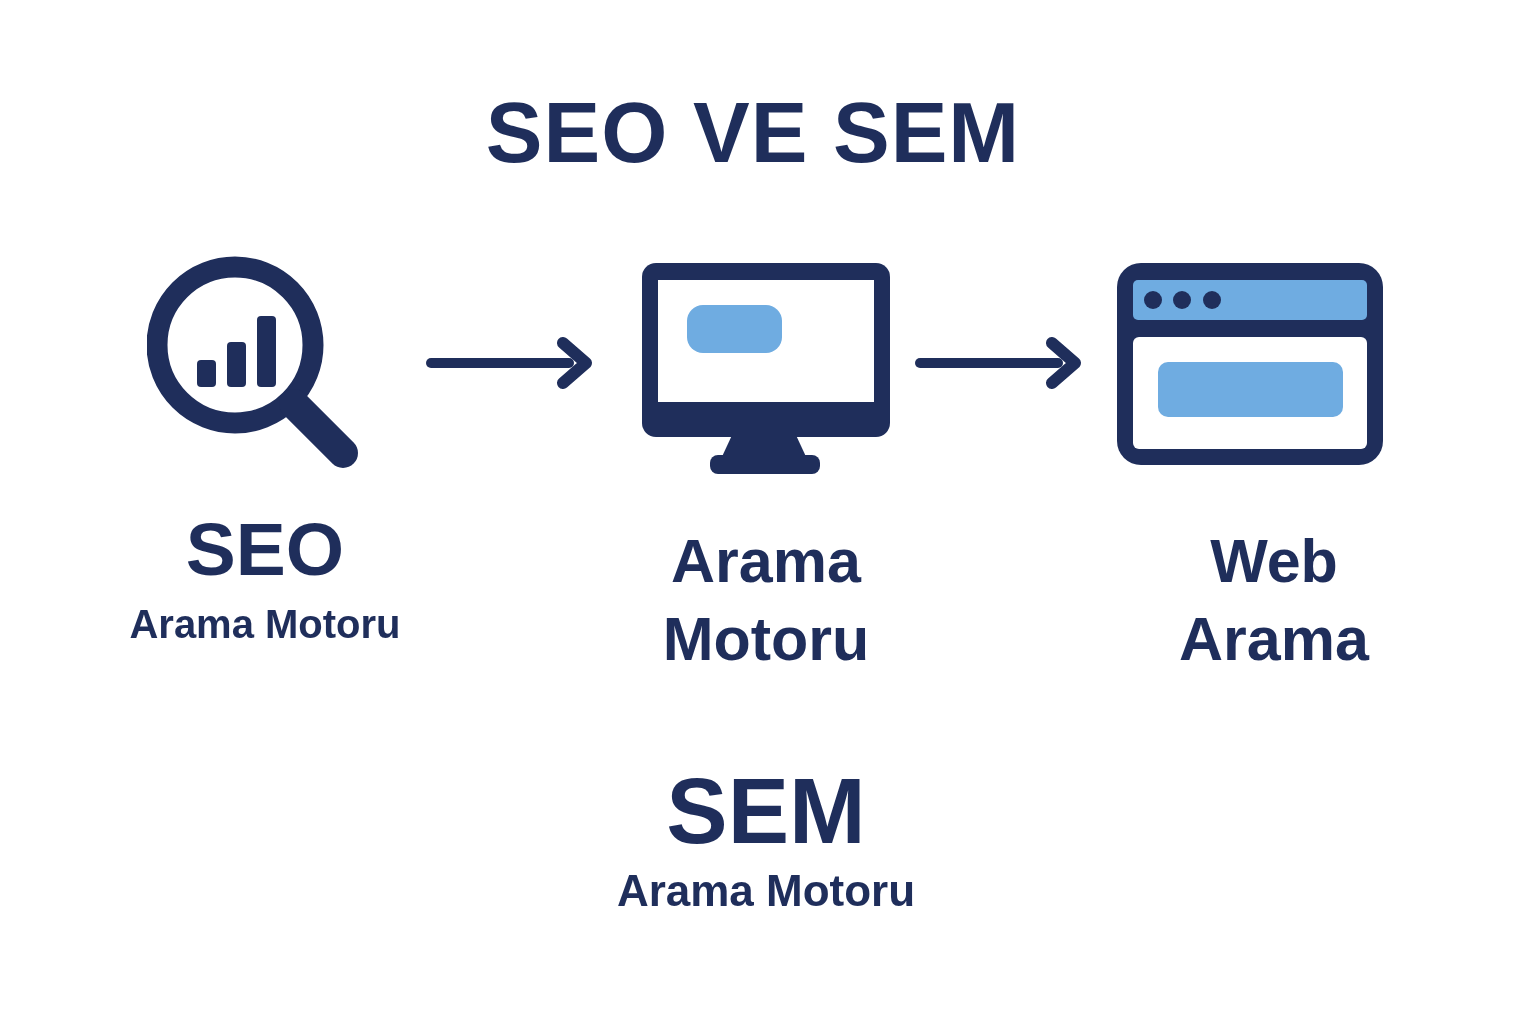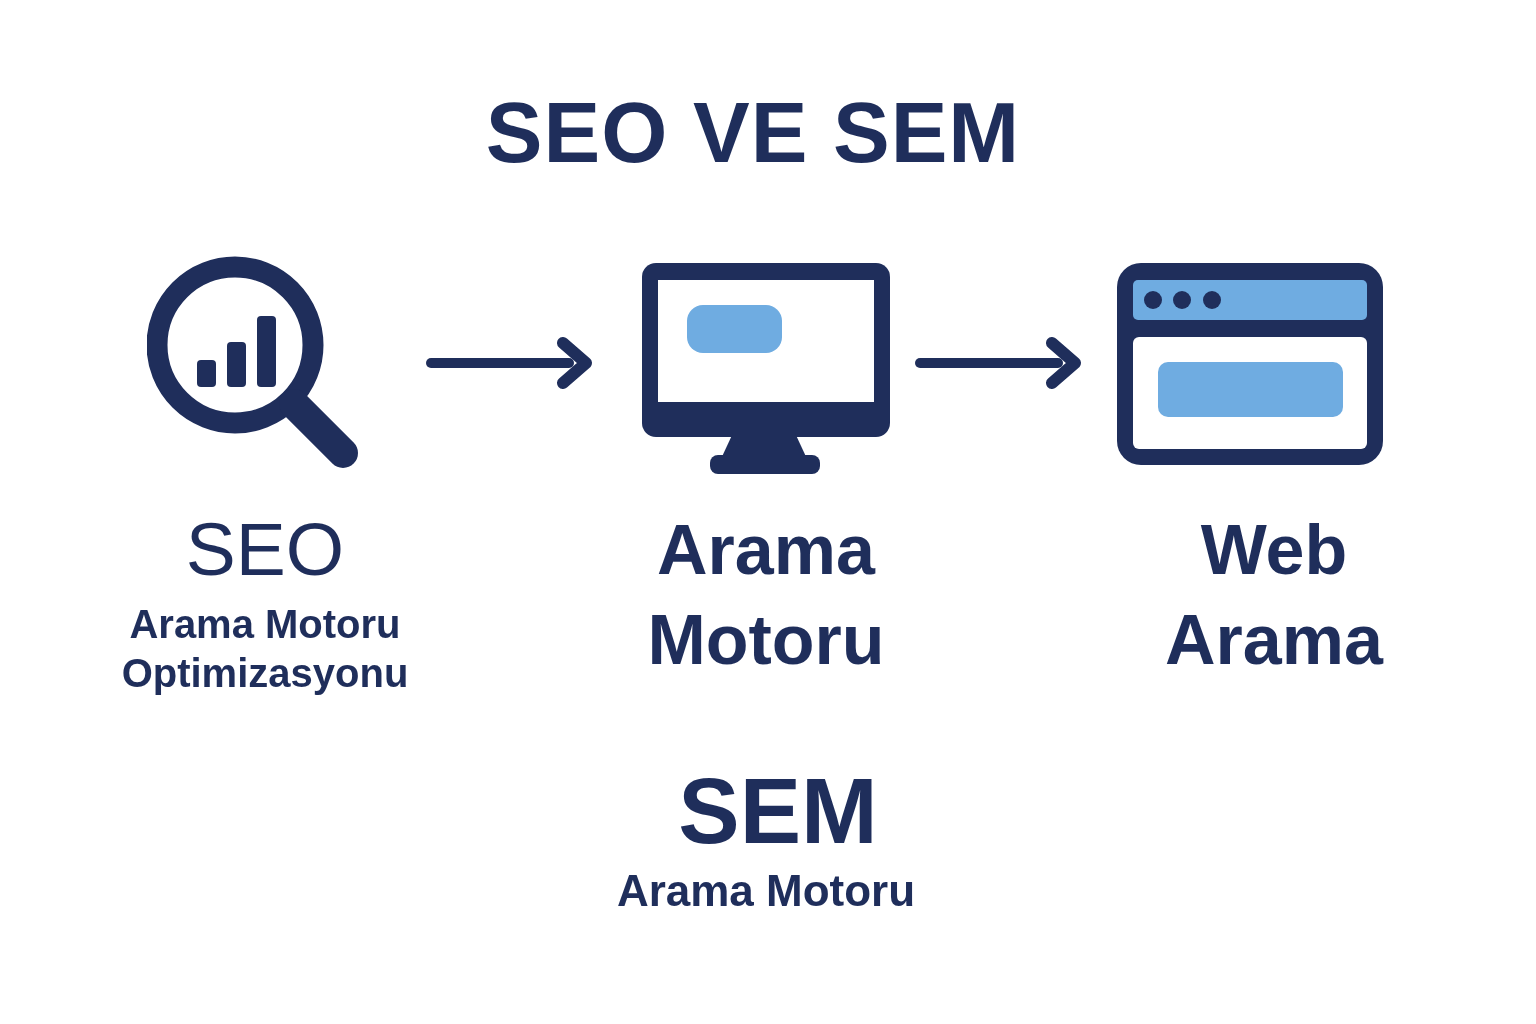--- a/index.html
+++ b/index.html
@@ -35,39 +35,39 @@
   .arrow-2{left:912px; top:337px;}
 
   .fill-navy{fill:var(--navy);}
   .fill-blue{fill:var(--light-blue);}
   .fill-white{fill:#ffffff;}
   .stroke-navy{stroke:var(--navy);}
 
   .seo-heading{
     left:15px; top:512px; width:500px;
     text-align:center;
-    font-size:75px; font-weight:normal;
+    font-size:75px; font-weight:bold;
     color:var(--navy); line-height:1;
   }
   .seo-sub{
     left:15px; top:600px; width:500px;
     text-align:center;
     font-size:40px; font-weight:bold;
     color:var(--navy); line-height:1.22;
   }
   .node-label{
     width:500px;
     text-align:center;
-    font-size:70px; font-weight:bold;
-    color:var(--navy); line-height:1.28;
+    font-size:61px; font-weight:bold;
+    color:var(--navy); line-height:1.28;margin-top:16px;
   }
   .label-search-engine{left:516px; top:506px;}
   .label-website{left:1024px; top:506px;}
   .sem-heading{
-    left:528px; top:765px; width:500px;
+    left:516px; top:765px; width:500px;
     text-align:center;
     font-size:92px; font-weight:bold;
     color:var(--navy); line-height:1;
   }
   .sem-sub{
     left:516px; top:865px; width:500px;
     text-align:center;
     font-size:44px; font-weight:bold;
     color:var(--navy); line-height:1.2;
   }
@@ -121,21 +121,20 @@
       <rect class="fill-blue" x="41" y="99" width="185" height="55" rx="10"></rect>
       <circle class="fill-navy" cx="36" cy="37" r="9"></circle>
       <circle class="fill-navy" cx="65" cy="37" r="9"></circle>
       <circle class="fill-navy" cx="95" cy="37" r="9"></circle>
     </svg>
   </div>
 
   <div class="abs seo-heading">SEO</div>
   <div class="abs seo-sub">
     <div>Arama Motoru</div>
-    <div>Optimizasyonu</div>
   </div>
 
   <div class="abs node-label label-search-engine">
     <div>Arama</div>
     <div>Motoru</div>
   </div>
 
   <div class="abs node-label label-website">
     <div>Web</div>
     <div>Arama</div>

